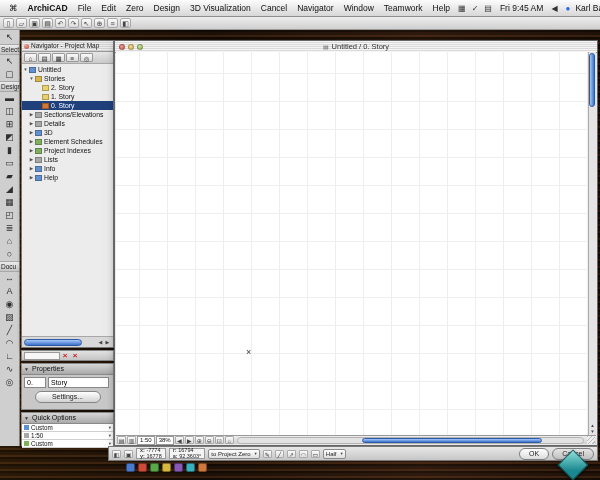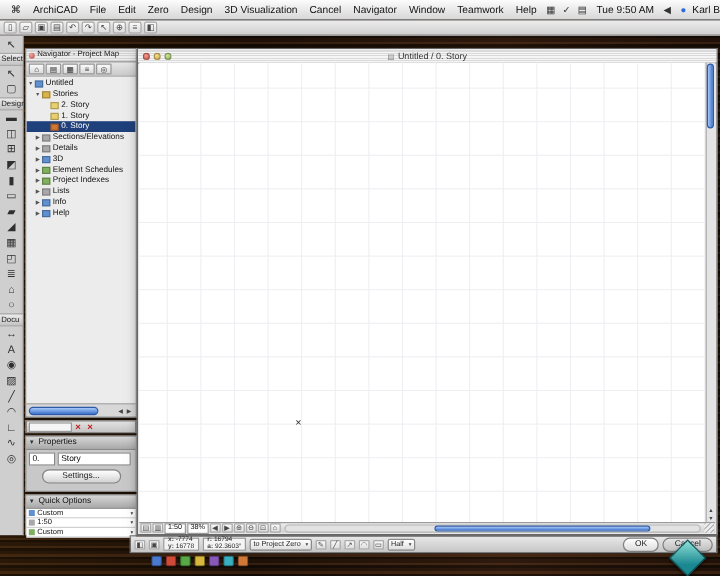--- a/index.html
+++ b/index.html
@@ -7,21 +7,21 @@
     font-family:"Liberation Sans",sans-serif;color:#111;
     background-color:#2b190e;
     background-image:
       repeating-linear-gradient(0deg, rgba(0,0,0,.45) 0 2px, rgba(95,55,28,.35) 2px 4px, rgba(28,14,7,.4) 4px 7px),
       linear-gradient(90deg,#342009,#1f1208 35%,#3a2212 70%,#24140a);}
   
   .menubar{position:absolute;left:0;top:0;width:600px;height:17px;box-sizing:border-box;
     background:linear-gradient(#fcfcfc,#d7d7d7);border-bottom:1px solid #8e8e8e;
     display:flex;align-items:center;font-size:8.5px;padding:0 4px;white-space:nowrap;}
   .menu-item{padding:0 5px;line-height:16px;}
-  .menu-item.app{font-weight:normal;}
+  .menu-item.app{font-weight:bold;}
   .mb-icon{padding:0 3px;font-size:8px;color:#333;}
   .mb-right{margin-left:auto;display:flex;align-items:center;gap:5px;padding-right:2px;}
   .user-badge{color:#2a6adf;font-size:8px;}
   
   .toolbar{position:absolute;left:0;top:17px;width:600px;height:13px;box-sizing:border-box;
     background:linear-gradient(#ededed,#cfcfcf);border-bottom:1px solid #9a9a9a;
     display:flex;align-items:center;gap:2px;padding:0 3px;}
   .tb-icon{width:11px;height:10px;font-size:7px;line-height:10px;text-align:center;color:#444;
     background:linear-gradient(#fafafa,#dcdcdc);border:1px solid #a8a8a8;border-radius:2px;box-sizing:border-box;}
   
@@ -144,21 +144,21 @@
     <span class="menu-item">3D Visualization</span>
     <span class="menu-item">Cancel</span>
     <span class="menu-item">Navigator</span>
     <span class="menu-item">Window</span>
     <span class="menu-item">Teamwork</span>
     <span class="menu-item">Help</span>
     <span class="mb-icon">▦</span>
     <span class="mb-icon">✓</span>
     <div class="mb-right">
       <span class="mb-icon">▤</span>
-      <span>Tue 9:50 AM</span>
+      <span>Fri 9:45 AM</span>
       <span class="mb-icon">◀</span>
       <span class="user-badge">●</span>
       <span>Karl Barker</span>
 
     </div>
   </div>
 
   <div class="toolbar">
     <span class="tb-icon">▯</span>
     <span class="tb-icon">▱</span>

